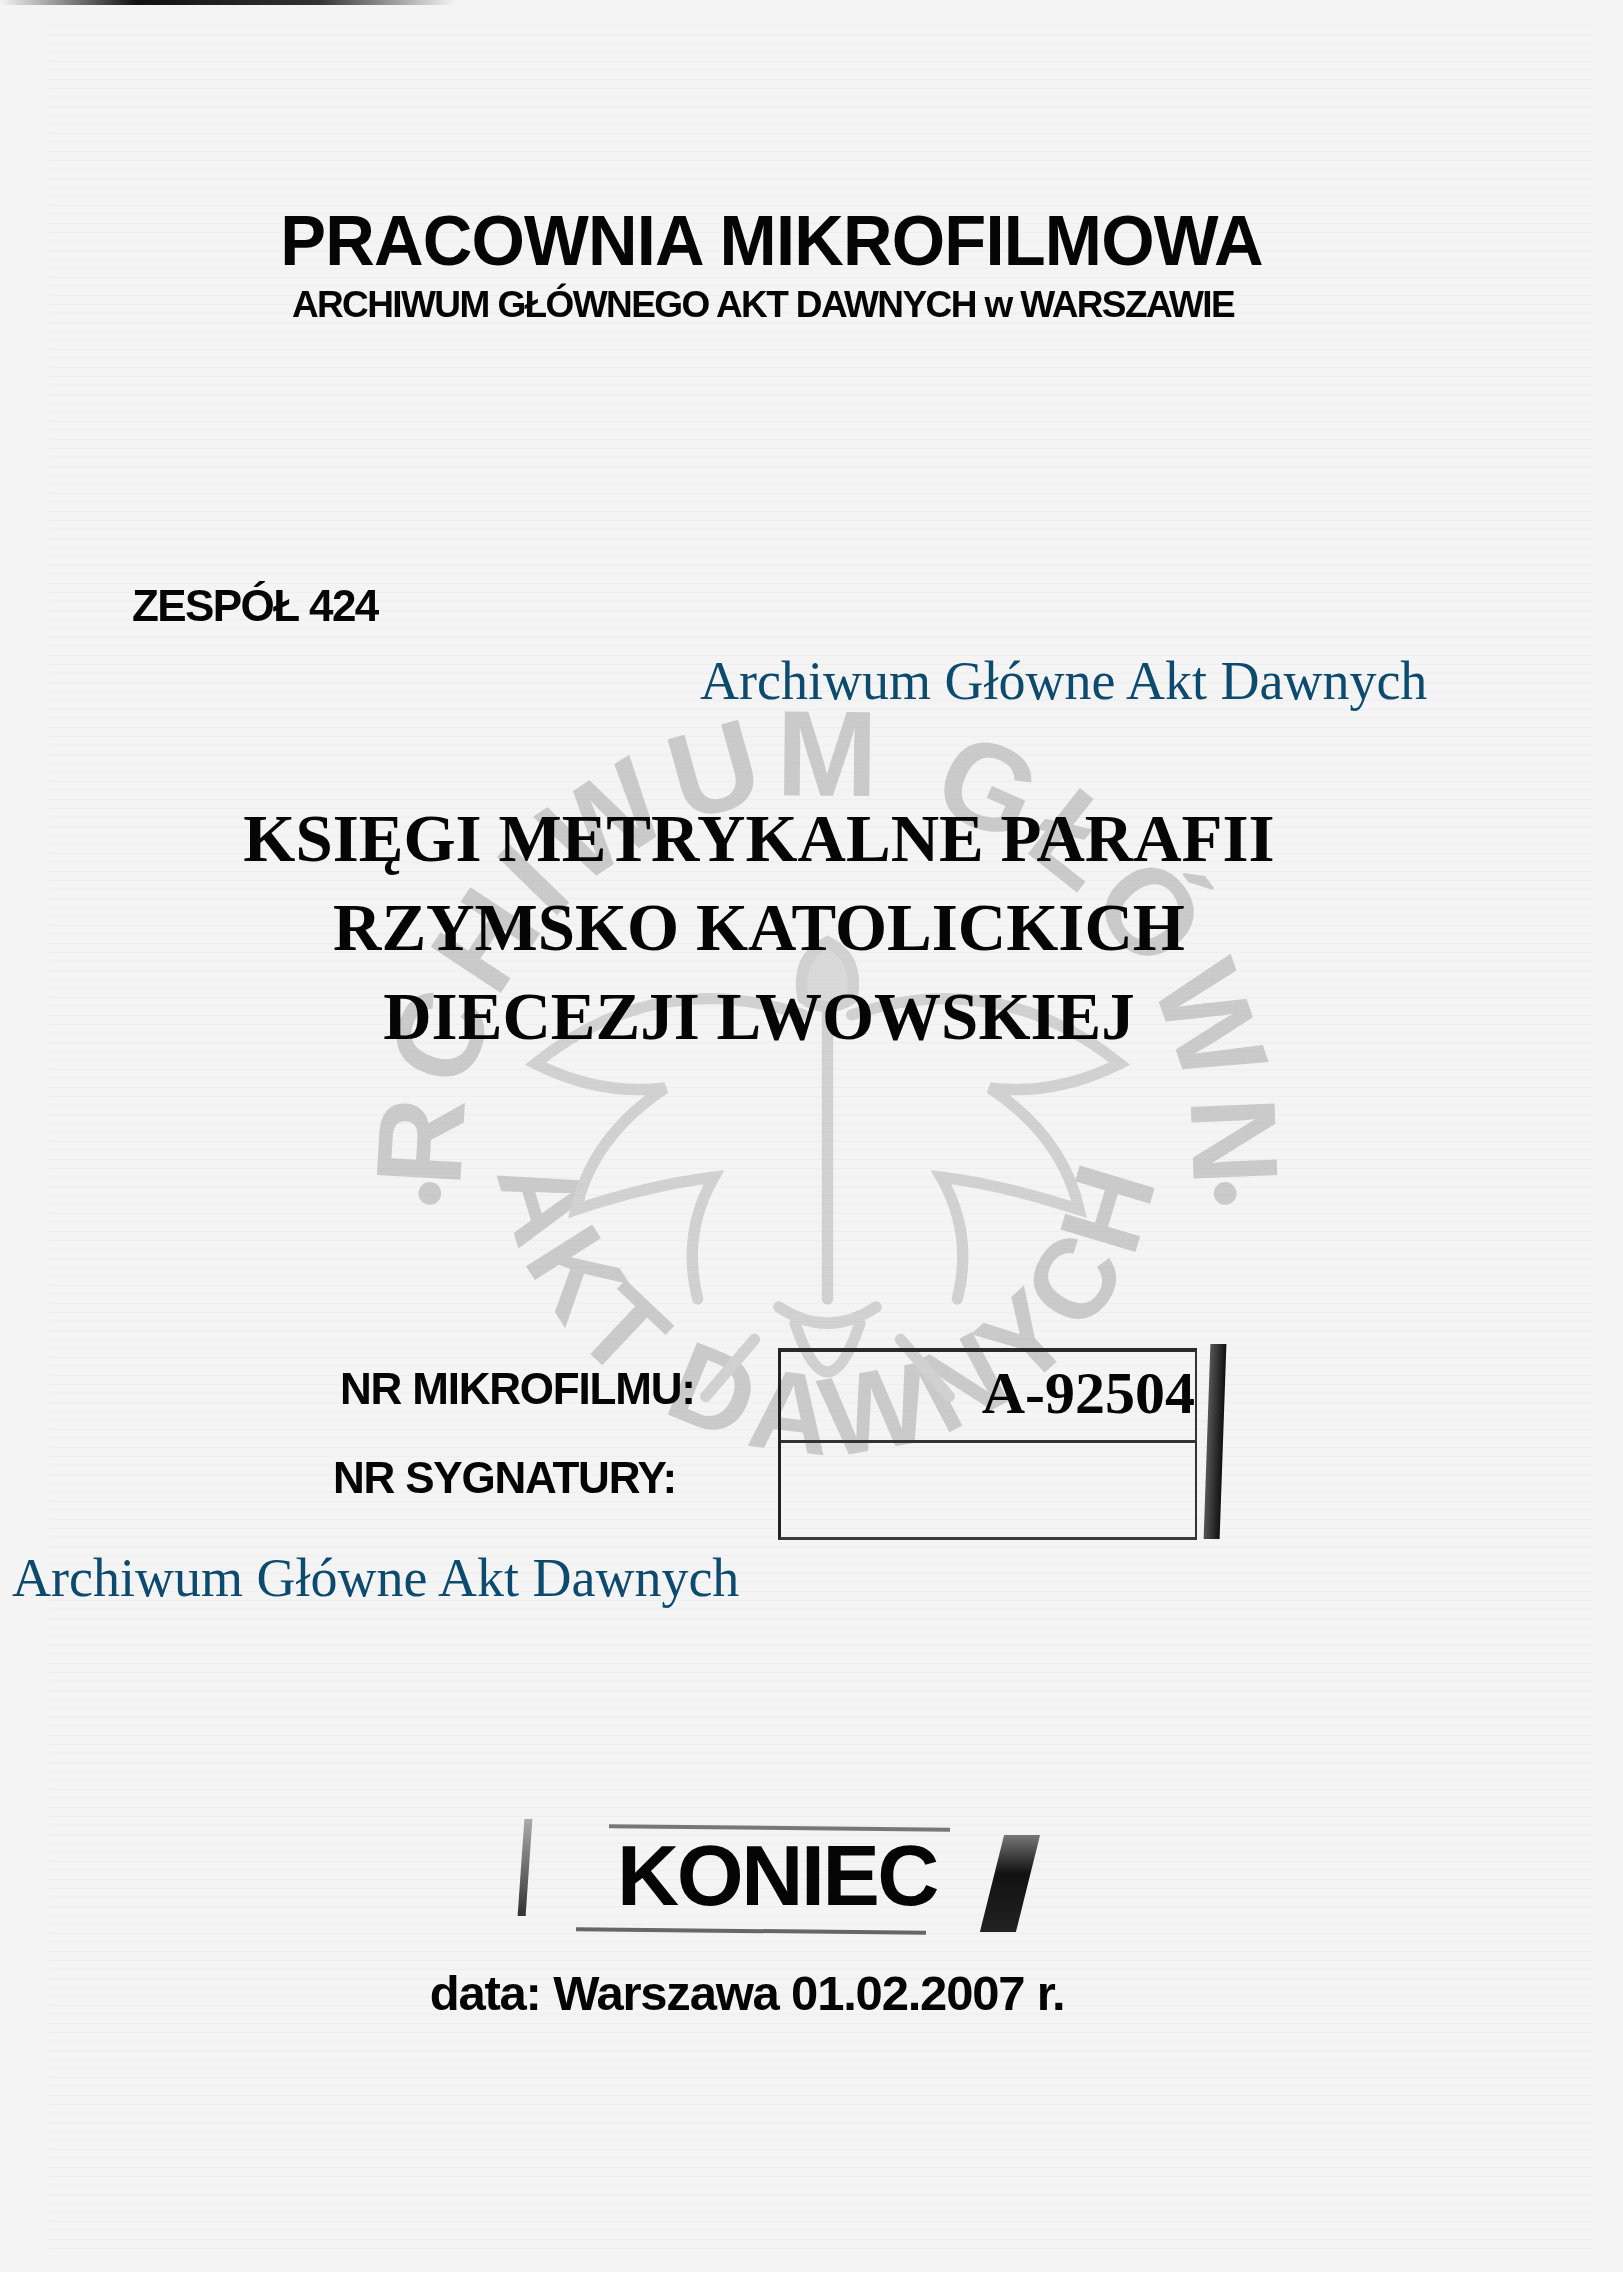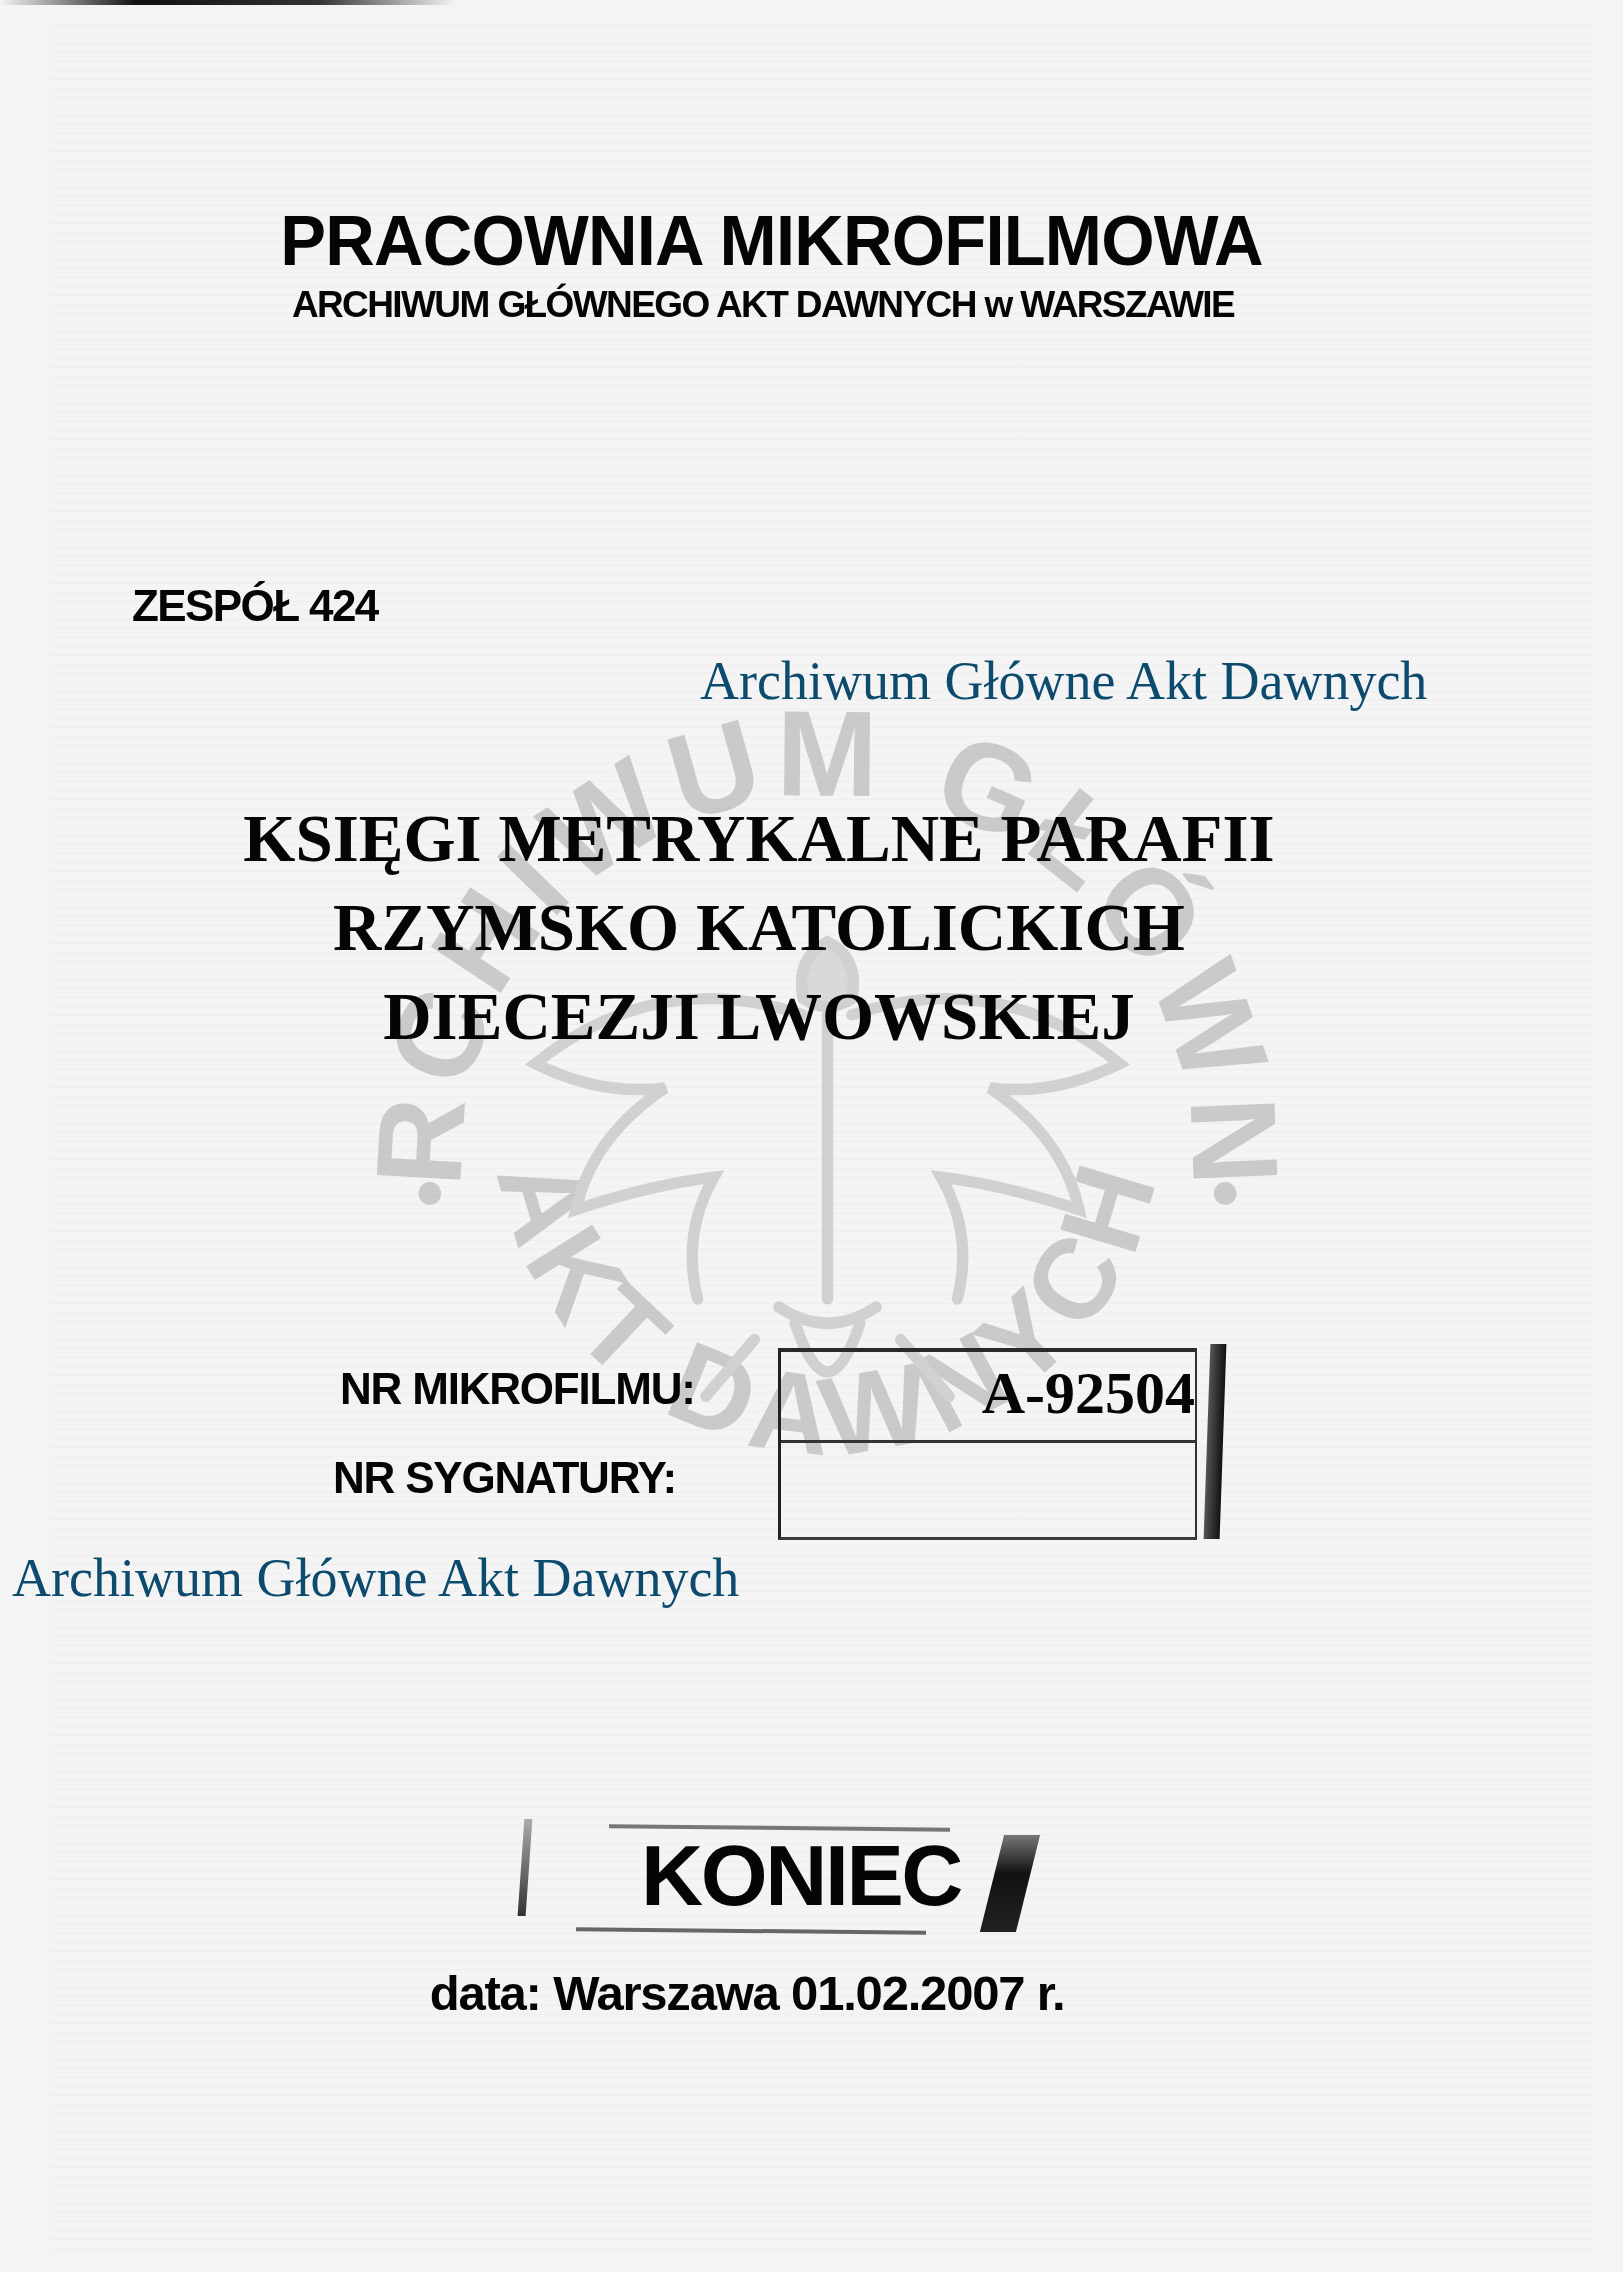--- a/index.html
+++ b/index.html
@@ -71,21 +71,21 @@
   .koniec-box .bar-left {
     position: absolute; left: -39px; top: 0; width: 8px; height: 97px; background: linear-gradient(180deg, #aaa, #333);
     transform: skewX(-4deg);
   }
   .koniec-box .bar-right {
     position: absolute; right: -78px; top: 16px; width: 36px; height: 97px;
     background: linear-gradient(180deg, #777, #111 40%, #222);
     transform: skewX(-14deg);
   }
   #koniec { position: absolute; left: 57px; top: 6.5px; font-size: 86px; letter-spacing: -2.4px;
-    font-family: "Liberation Sans", sans-serif; font-weight: 700; color: #050505; margin-left: 24px; }
+    font-family: "Liberation Sans", sans-serif; font-weight: 700; color: #050505; }
 
   #date-line { left: 0; width: 1494px; top: 1965px; text-align: center; font-size: 49px; letter-spacing: -1.2px; }
 </style>
 </head>
 <body>
 
 <div class="page-edge"></div>
 <div class="scan-texture"></div>
 
 <svg class="seal" viewBox="0 0 1120 1120">

